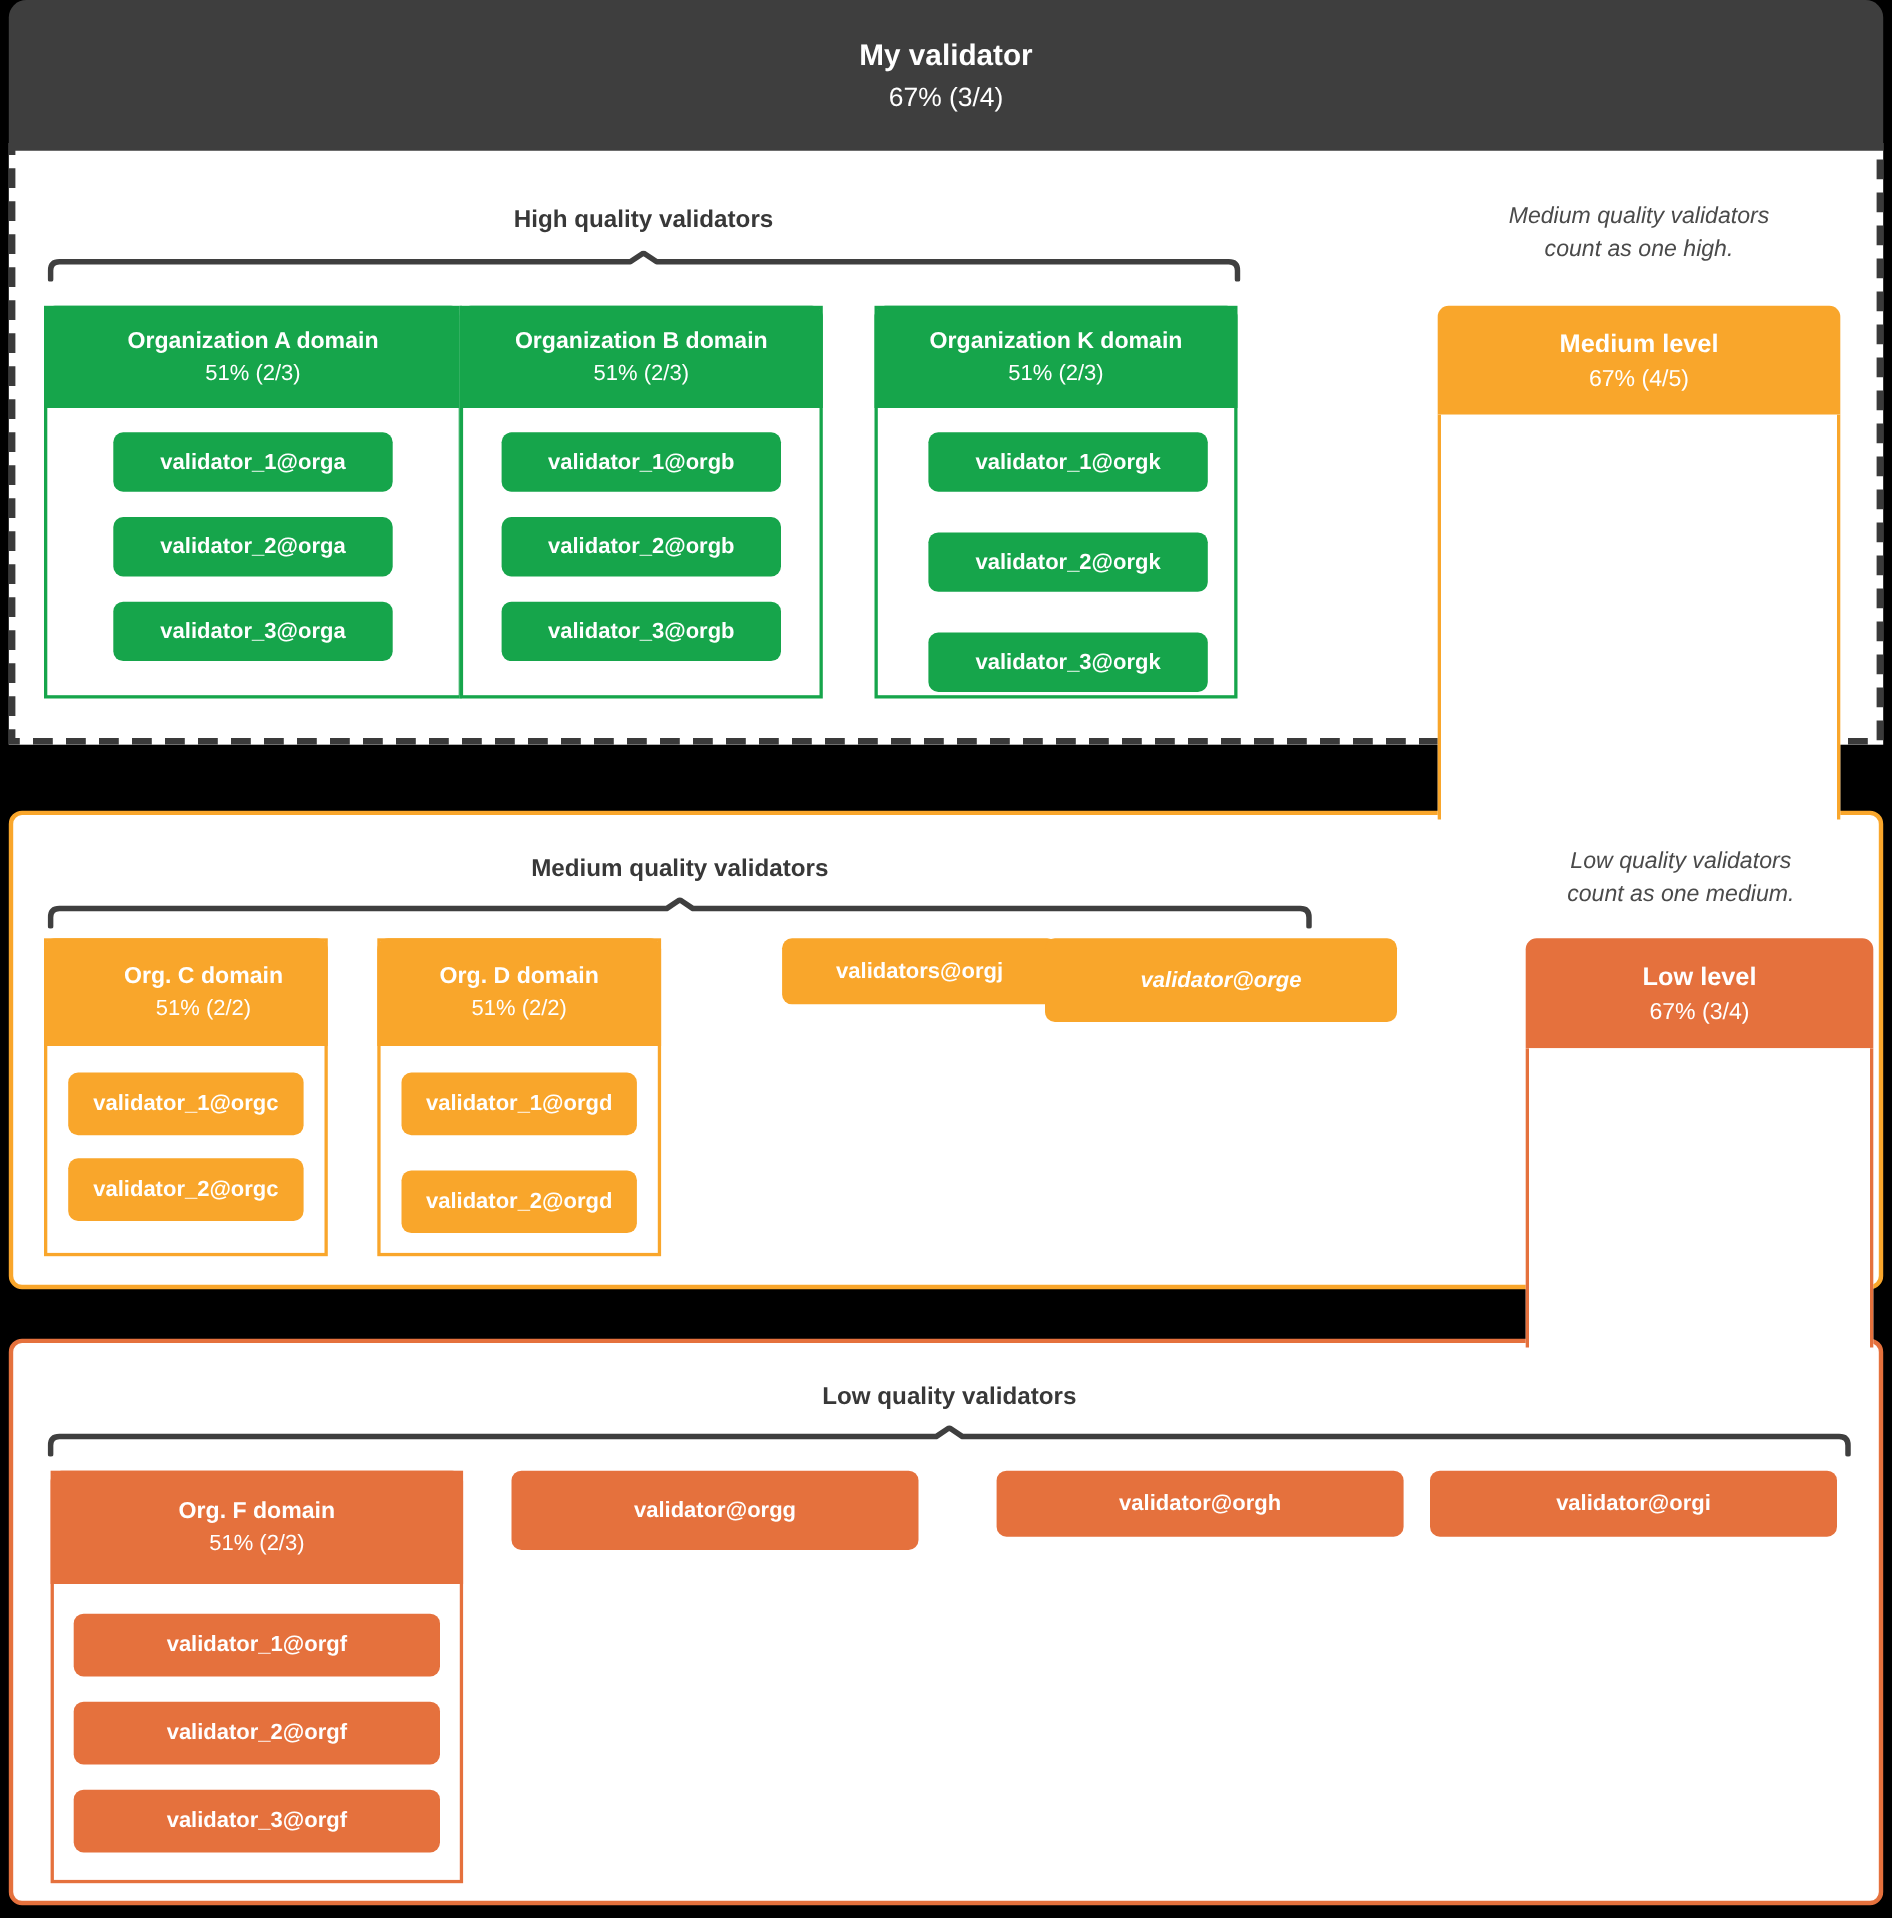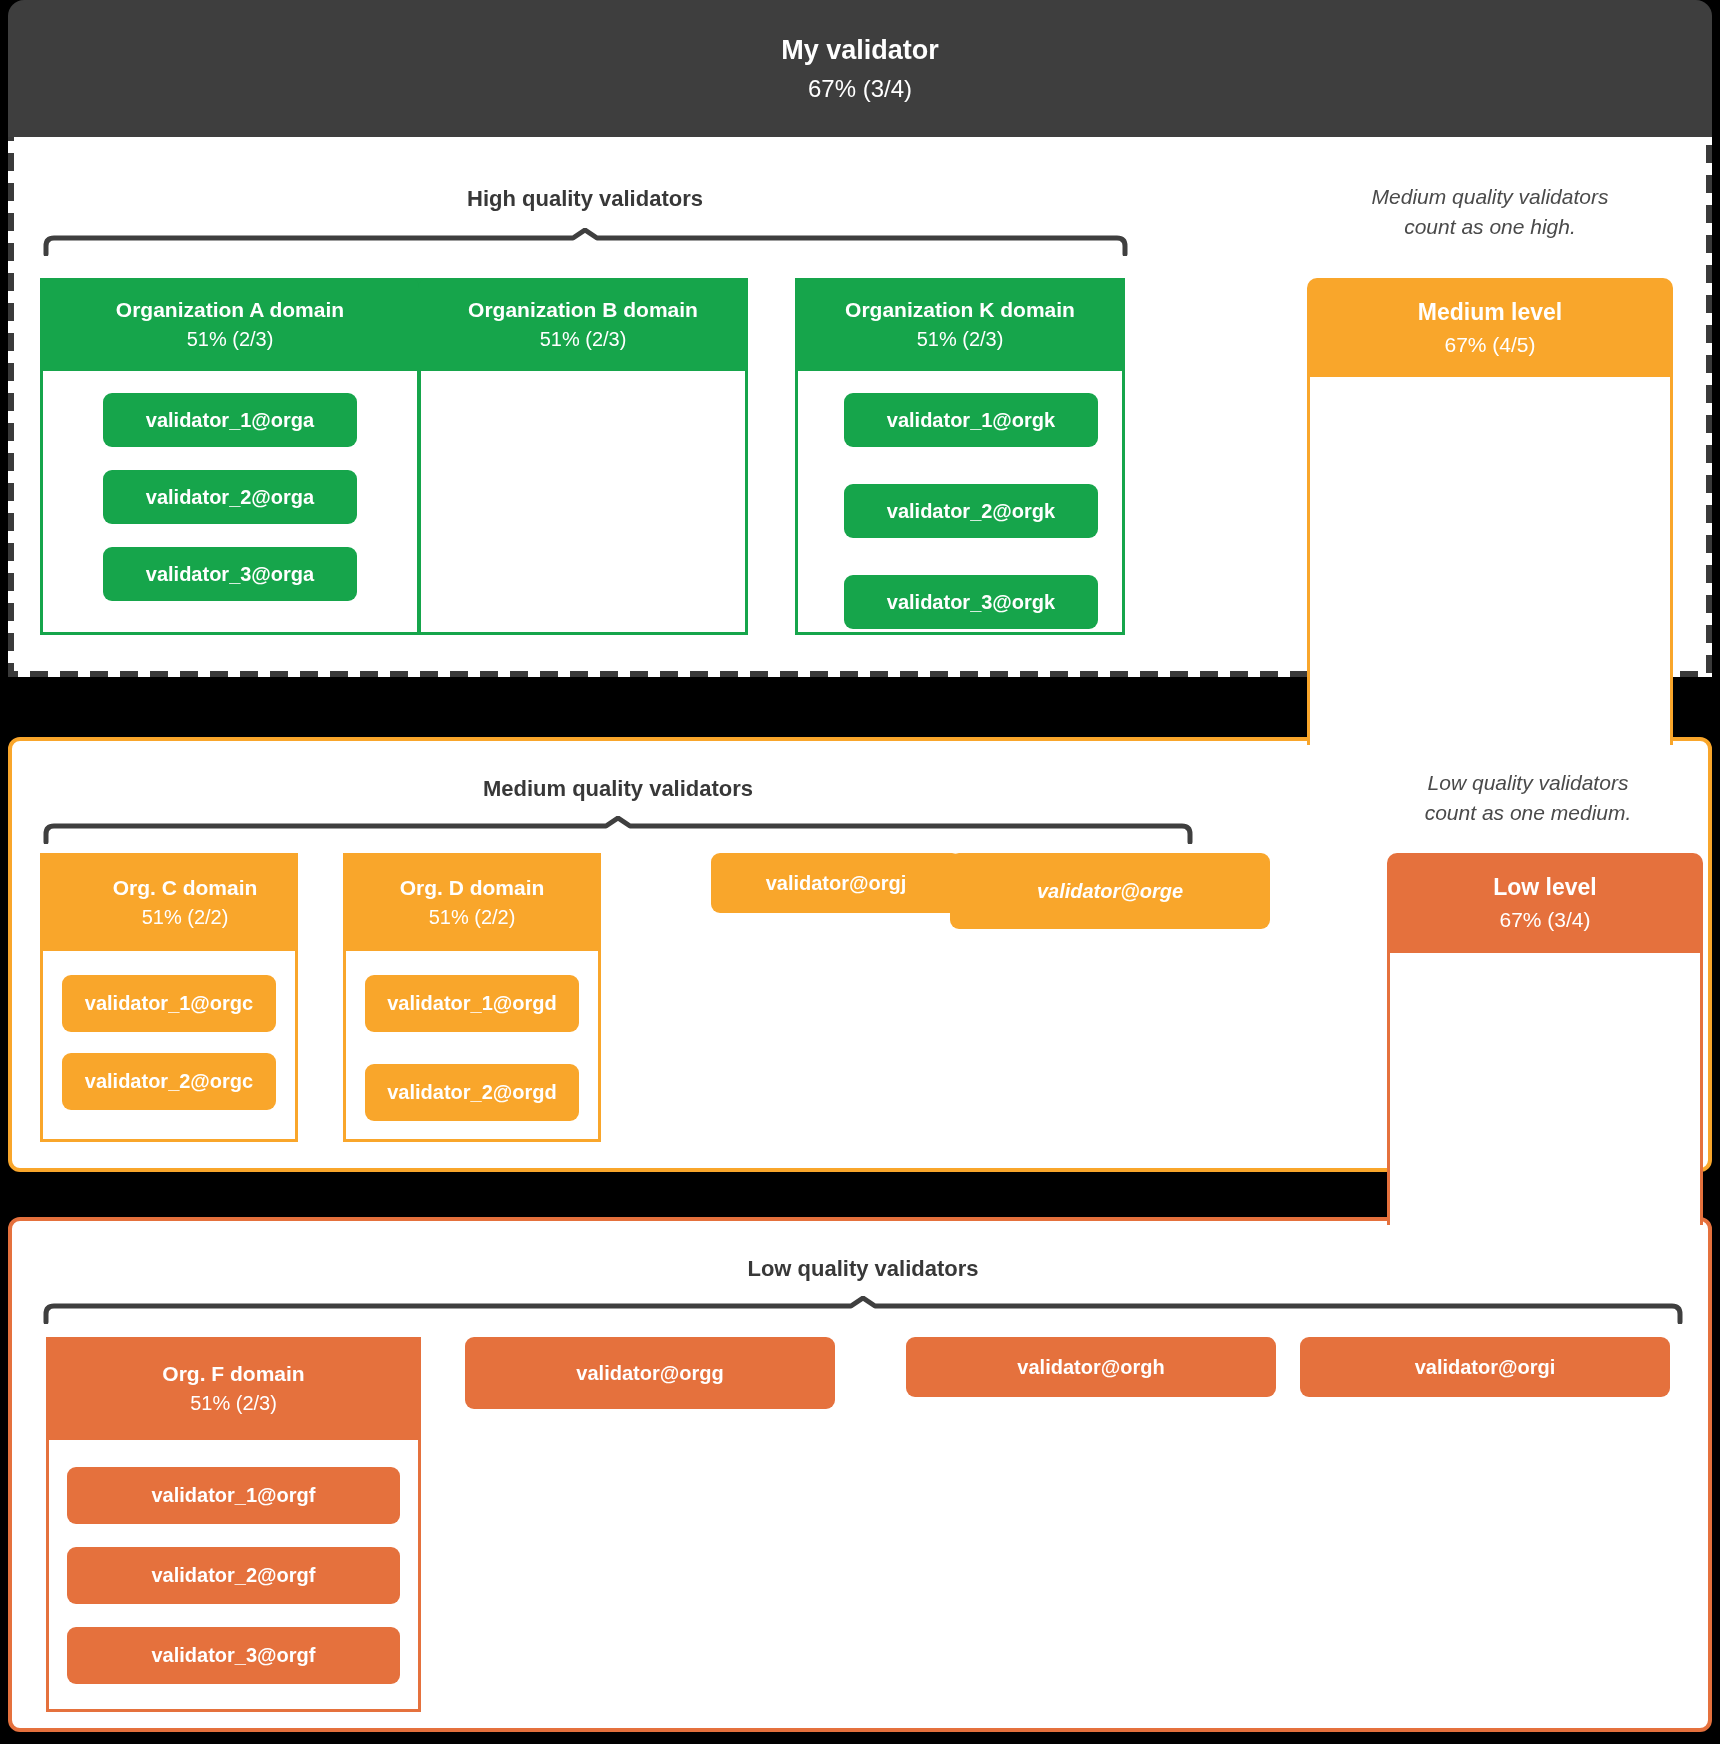--- a/index.html
+++ b/index.html
@@ -98,20 +98,25 @@
       <div class="pill green-bg" style="width:254px;height:54px;">validator_2@orga</div>
       <div class="pill green-bg" style="width:254px;height:54px;">validator_3@orga</div>
     </div>
   </div>
 
   <div class="abs org-box green" style="left:418px;top:278px;width:330px;height:357px;">
     <div class="org-head green-bg" style="height:93px;">
       <div class="org-title">Organization B domain</div>
       <div class="org-quorum">51% (2/3)</div>
     </div>
+    <div class="org-body" style="padding-top:22px;gap:23px;">
+      <div class="pill green-bg" style="width:254px;height:54px;">validator_1@orgb</div>
+      <div class="pill green-bg" style="width:254px;height:54px;">validator_2@orgb</div>
+      <div class="pill green-bg" style="width:254px;height:54px;">validator_3@orgb</div>
+    </div>
   </div>
 
   <div class="abs org-box green" style="left:795px;top:278px;width:330px;height:357px;">
     <div class="org-head green-bg" style="height:93px;">
       <div class="org-title">Organization K domain</div>
       <div class="org-quorum">51% (2/3)</div>
     </div>
     <div class="org-body" style="padding-top:22px;gap:37px;padding-left:22px;">
       <div class="pill green-bg" style="width:254px;height:54px;">validator_1@orgk</div>
       <div class="pill green-bg" style="width:254px;height:54px;">validator_2@orgk</div>
@@ -153,21 +158,21 @@
     <div class="org-head amber-bg" style="height:98px;">
       <div class="org-title">Org. D domain</div>
       <div class="org-quorum">51% (2/2)</div>
     </div>
     <div class="org-body" style="padding-top:24px;gap:32px;">
       <div class="pill amber-bg" style="width:214px;height:57px;">validator_1@orgd</div>
       <div class="pill amber-bg" style="width:214px;height:57px;">validator_2@orgd</div>
     </div>
   </div>
 
-  <div class="abs pill amber-bg" style="left:711px;top:853px;width:250px;height:60px;">validator@orgj</div>
+  <div class="abs pill amber-bg" style="left:711px;top:853px;width:250px;height:60px;">validators@orgj</div>
   <div class="abs pill amber-bg" style="left:950px;top:853px;width:320px;height:76px;font-style:italic;">validator@orge</div>
 
   <div class="abs level-box" style="left:1387px;top:853px;width:316px;height:372px;">
     <div class="level-head rust-bg" style="height:100px;">
       <div class="level-title">Low level</div>
       <div class="level-score">67% (3/4)</div>
     </div>
     <div class="level-body rust-edge" style="flex:1 1 auto;"></div>
   </div>
 

